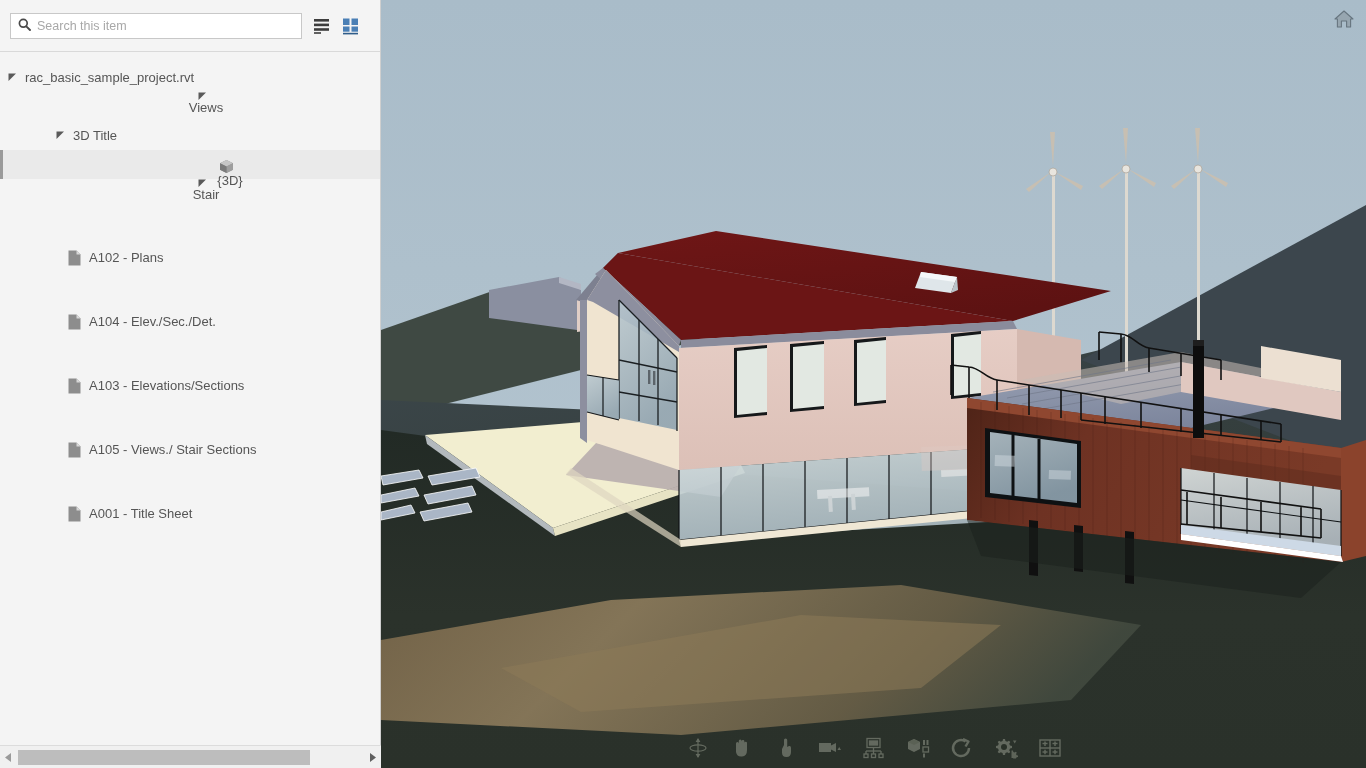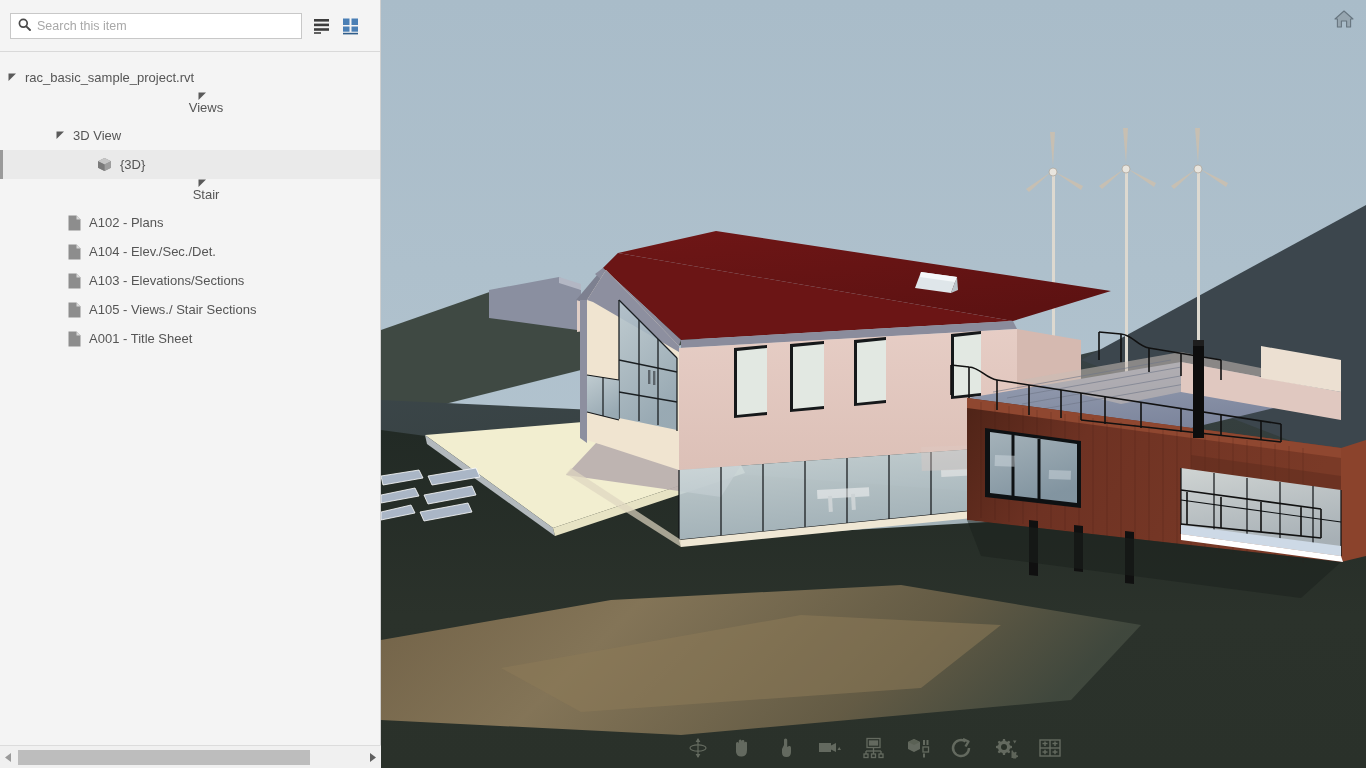--- a/index.html
+++ b/index.html
@@ -70,23 +70,23 @@
     flex:0 0 auto;
     width:9px; height:9px;
     margin-right:8px;
   }
   .nd-icon { flex:0 0 auto; margin-right:8px; line-height:0; }
   .nd-label { line-height:1; }
 
   .lvl0 { padding-left:8px; }
   .lvl1 { padding-left:32px;flex-direction:column; }
   .lvl2 { padding-left:56px; }
-  .lvl3 { padding-left:80px; }
+  .lvl3 { padding-left:80px;flex-direction:column; }
   .lvl3.selected { padding-left:77px; }
-  .lvl2-doc { padding-left:51px; }
+  .lvl2-doc { padding-left:51px;margin-top:35px; }
 
   
   #hscroll {
     position:absolute; left:0; bottom:0;
     width:381px; height:23px;
     background:#f0f0f0;
     border-top:1px solid #dcdcdc;
     display:flex; align-items:center;
   }
   .sb-arrow {
@@ -186,21 +186,21 @@
         <div class="node lvl1">
           <svg width="9" height="9" viewBox="0 0 9 9" class="tri">
             <polygon points="0.5,0.5 8,0.5 0.5,8" fill="#5a5a5a"></polygon>
           </svg>
           <span class="nd-label">Views</span>
         </div>
         <div class="node lvl2">
           <svg width="9" height="9" viewBox="0 0 9 9" class="tri">
             <polygon points="0.5,0.5 8,0.5 0.5,8" fill="#5a5a5a"></polygon>
           </svg>
-          <span class="nd-label">3D View</span>
+          <span class="nd-label">3D Title</span>
         </div>
         <div class="node lvl3 selected">
           <span class="tri"></span>
           <span class="nd-icon"><svg width="15" height="15" viewBox="0 0 15 15">
               <polygon points="7.5,1 14,4.2 14,10.8 7.5,14 1,10.8 1,4.2" fill="#8b8b8b"></polygon>
               <polygon points="7.5,1 14,4.2 7.5,7.4 1,4.2" fill="#c6c6c6"></polygon>
               <polygon points="7.5,7.4 14,4.2 14,10.8 7.5,14" fill="#9e9e9e"></polygon>
               <polygon points="7.5,7.4 1,4.2 1,10.8 7.5,14" fill="#7a7a7a"></polygon>
             </svg></span>
           <span class="nd-label">{3D}</span>

